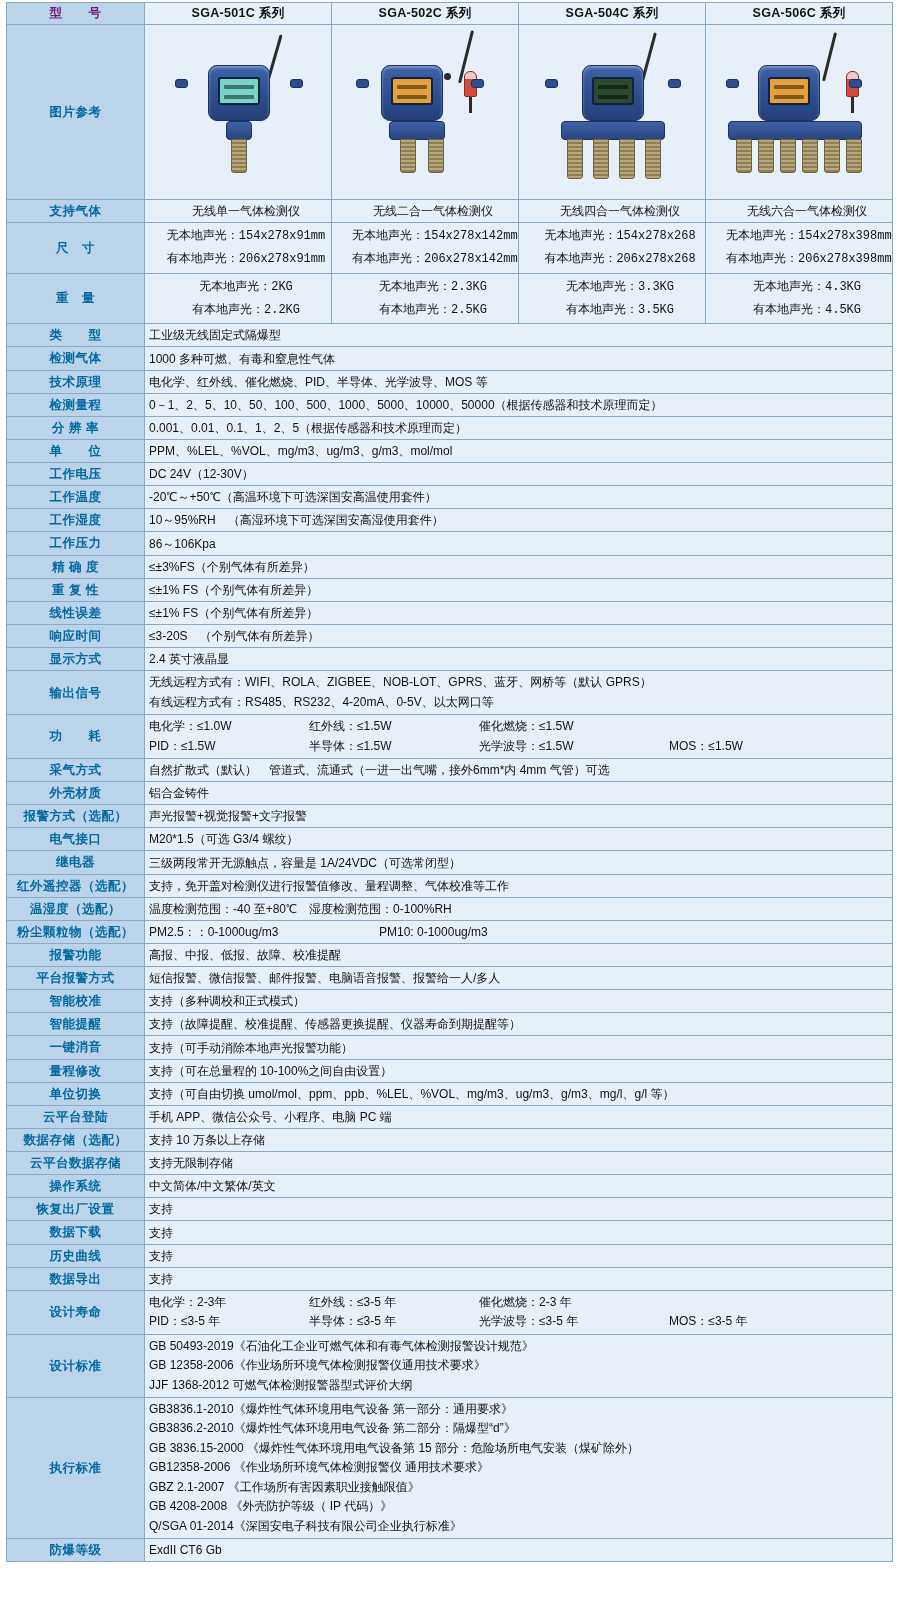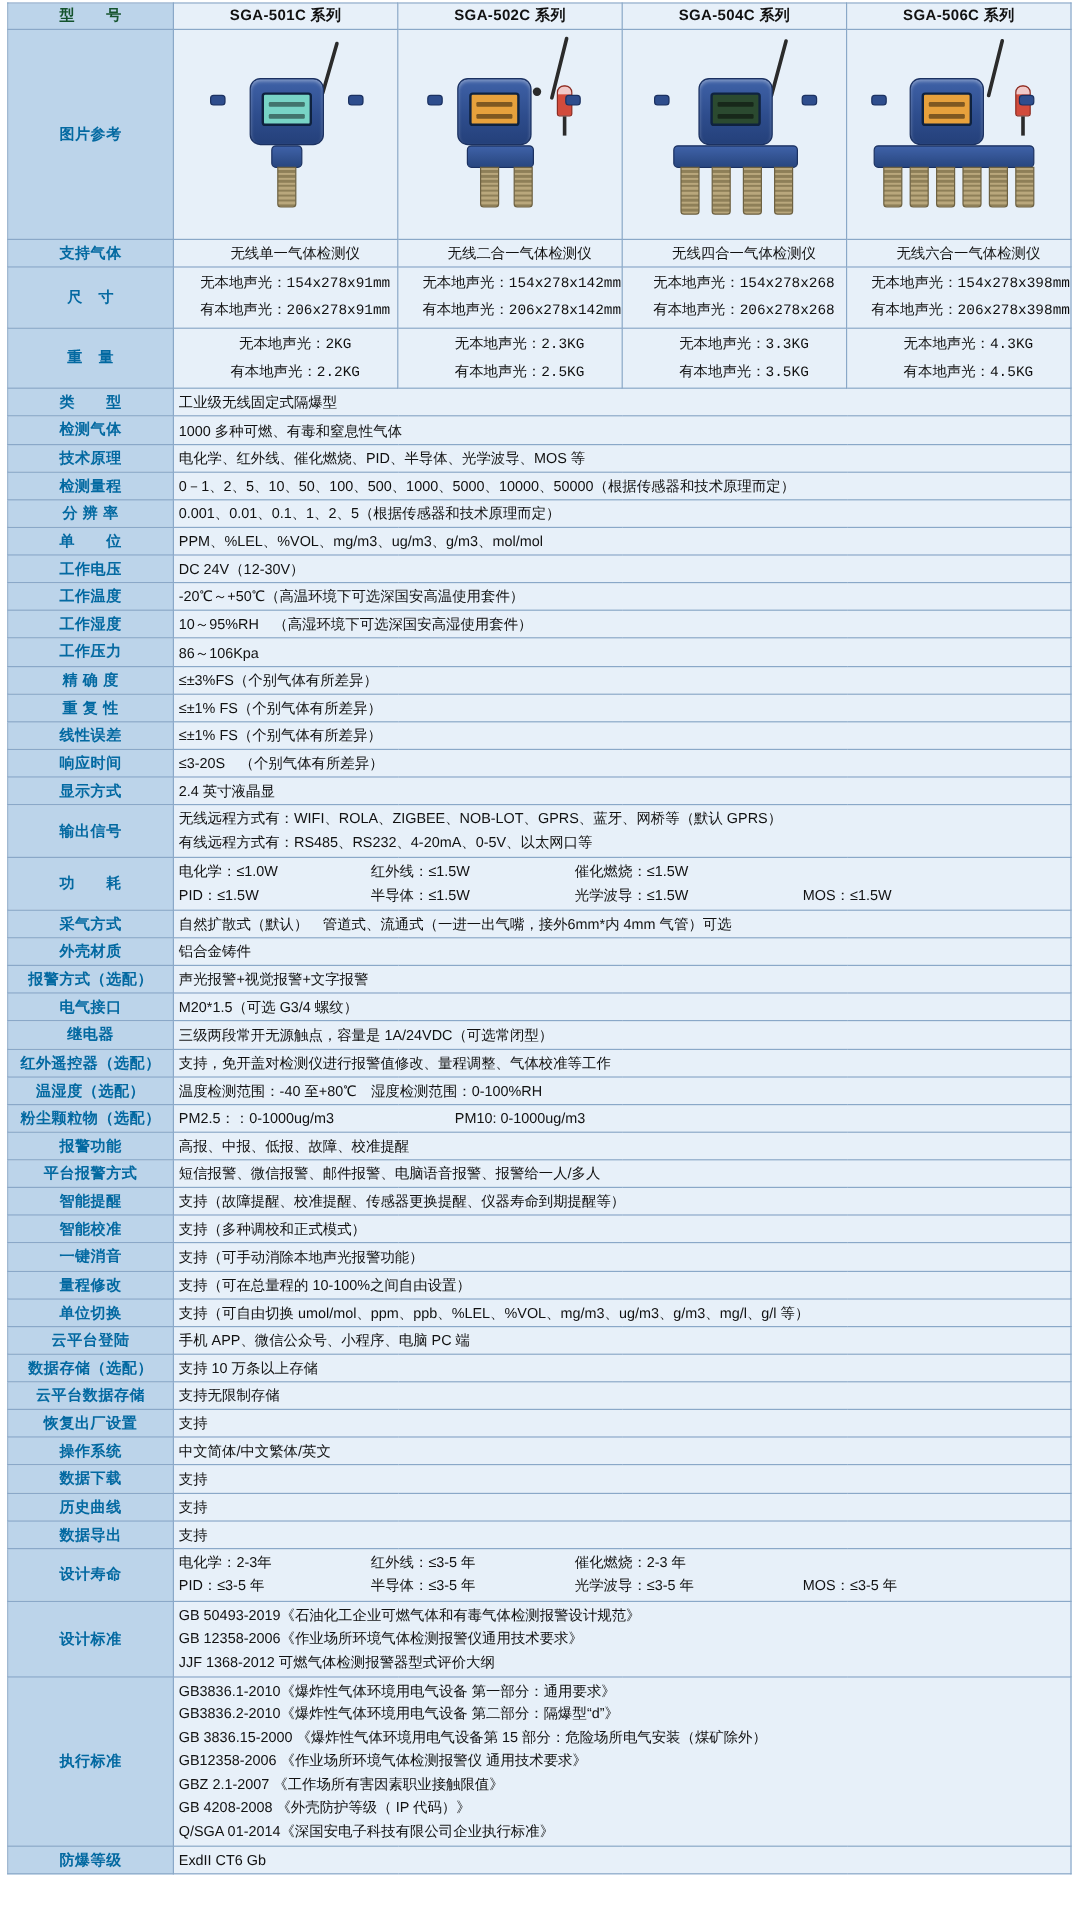--- a/index.html
+++ b/index.html
@@ -40,21 +40,21 @@
     background: #e7f0f9;
     padding-left: 7px;
     line-height: 1.5;
     font-size: 12px;
   }
   .val.center { text-align: center; padding-left: 20px; }
   .hdrcell {
     background: #bcd4ea;
     text-align: center;
     font-weight: bold;
-    color: #14532d;
+    color: #701a75;
     font-size: 12.5px;
     letter-spacing: .5px;
     margin-top: 44px;
   }
   .modelcell {
     background: #e7f0f9;
     text-align: center;
     font-weight: bold;
     font-size: 12.5px;
     color: #111;
@@ -448,28 +448,28 @@
 
   <tr>
           <td class="lbl">报警功能</td>
           <td class="val" colspan="4">高报、中报、低报、故障、校准提醒</td>
         </tr>
   <tr>
           <td class="lbl">平台报警方式</td>
           <td class="val" colspan="4">短信报警、微信报警、邮件报警、电脑语音报警、报警给一人/多人</td>
         </tr>
   <tr>
+          <td class="lbl">智能校准</td>
+          <td class="val" colspan="4">支持（多种调校和正式模式）</td>
+        </tr>
+  <tr>
           <td class="lbl">智能提醒</td>
           <td class="val" colspan="4">支持（故障提醒、校准提醒、传感器更换提醒、仪器寿命到期提醒等）</td>
         </tr>
   <tr>
-          <td class="lbl">智能校准</td>
-          <td class="val" colspan="4">支持（多种调校和正式模式）</td>
-        </tr>
-  <tr>
           <td class="lbl">一键消音</td>
           <td class="val" colspan="4">支持（可手动消除本地声光报警功能）</td>
         </tr>
   <tr>
           <td class="lbl">量程修改</td>
           <td class="val" colspan="4">支持（可在总量程的 10-100%之间自由设置）</td>
         </tr>
   <tr>
           <td class="lbl">单位切换</td>
           <td class="val" colspan="4">支持（可自由切换 umol/mol、ppm、ppb、%LEL、%VOL、mg/m3、ug/m3、g/m3、mg/l、g/l 等）</td>
@@ -480,26 +480,26 @@
         </tr>
   <tr>
           <td class="lbl">数据存储（选配）</td>
           <td class="val" colspan="4">支持 10 万条以上存储</td>
         </tr>
   <tr>
           <td class="lbl">云平台数据存储</td>
           <td class="val" colspan="4">支持无限制存储</td>
         </tr>
   <tr>
+          <td class="lbl">操作系统</td>
+          <td class="val" colspan="4">中文简体/中文繁体/英文</td>
+        </tr>
+  <tr>
           <td class="lbl">恢复出厂设置</td>
           <td class="val" colspan="4">支持</td>
-        </tr>
-  <tr>
-          <td class="lbl">操作系统</td>
-          <td class="val" colspan="4">中文简体/中文繁体/英文</td>
         </tr>
   <tr>
           <td class="lbl">数据下载</td>
           <td class="val" colspan="4">支持</td>
         </tr>
   <tr>
           <td class="lbl">历史曲线</td>
           <td class="val" colspan="4">支持</td>
         </tr>
   <tr>

